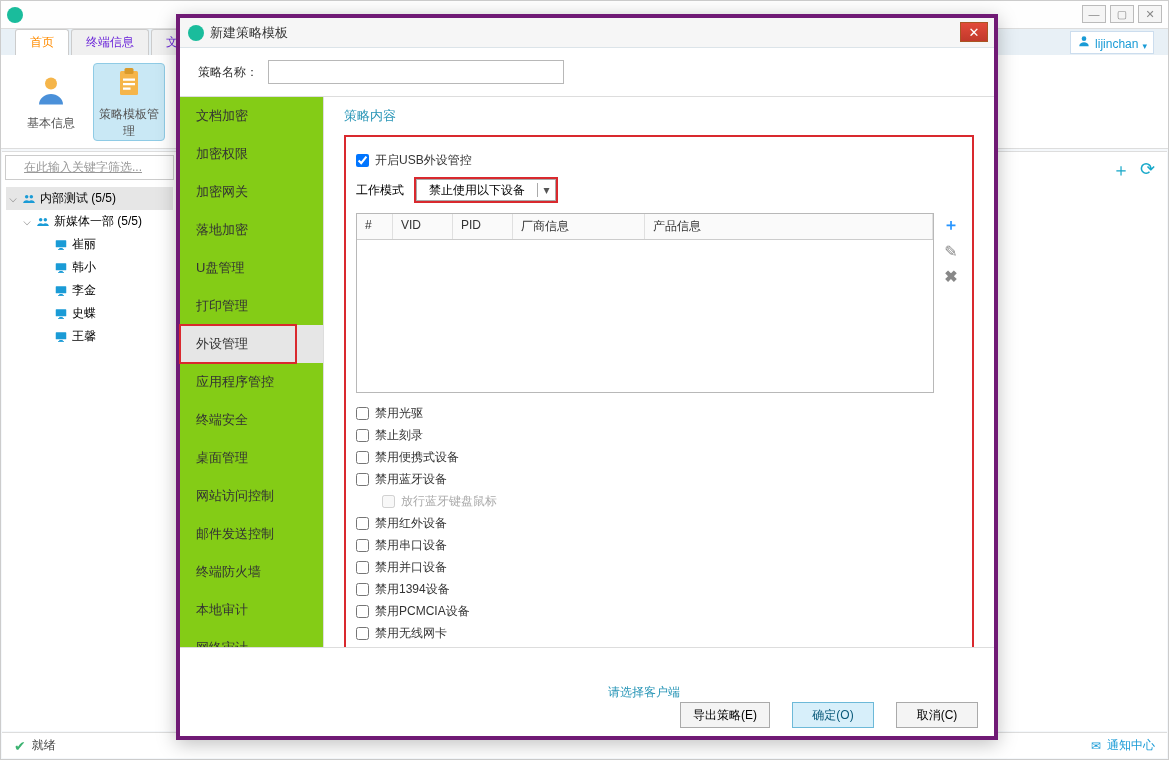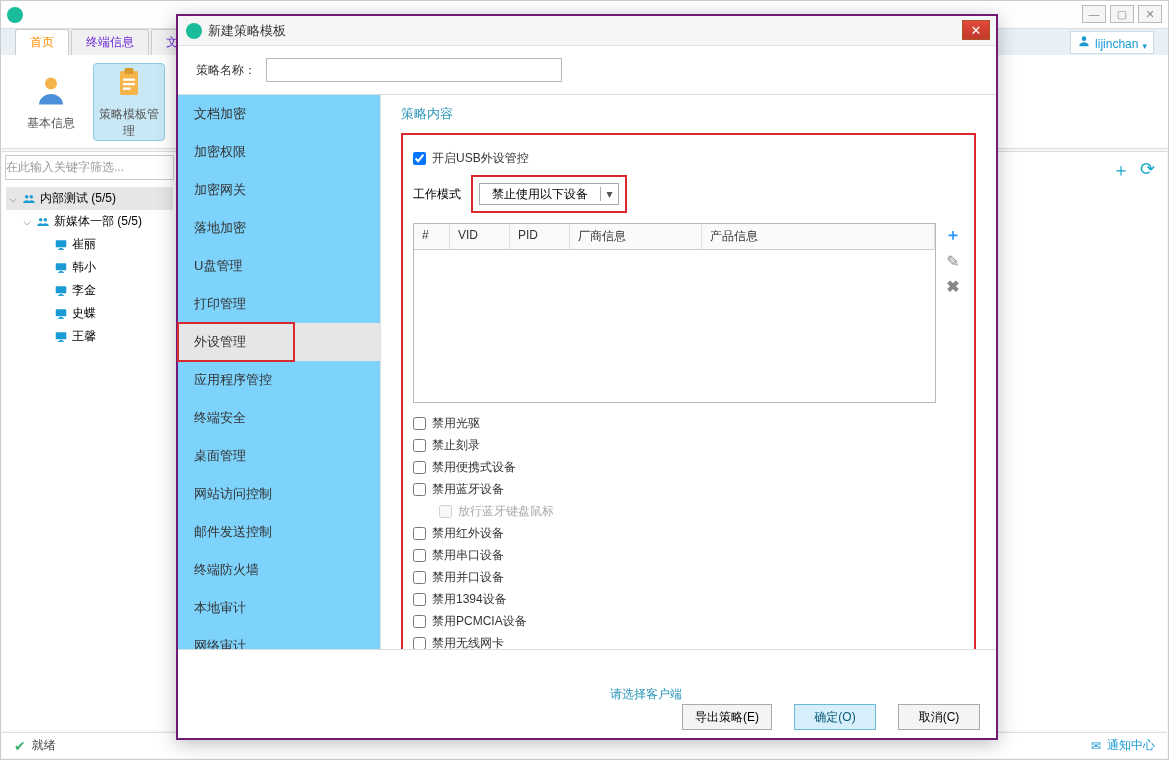--- a/index.html
+++ b/index.html
@@ -16,60 +16,60 @@
 .user-chip { position: absolute; right: 14px; top: 2px; display: flex; align-items: flex-end; gap: 4px; color: #1a9bd6; padding: 2px 6px; border: 1px solid #cde; background: #fff; }
 .user-chip svg { width: 14px; height: 14px; }
 
 .ribbon { height: 94px; background: #fff; border-bottom: 1px solid #ddd; display: flex; align-items: center; padding: 8px 14px; gap: 6px; }
 .ribbon-item { width: 72px; height: 78px; display: flex; flex-direction: column; align-items: center; justify-content: center; gap: 4px; border-radius: 4px; cursor: pointer; color: #555; text-align: center; }
 .ribbon-item.selected { background: #c9e8f5; border: 1px solid #8fcbe5; color: #555; }
 .ribbon-item .icon-box { width: 40px; height: 40px; display: flex; align-items: center; justify-content: center; }
 
 .body-area { position: absolute; top: 150px; left: 1px; right: 1px; bottom: 28px; background: #fff; border-top: 1px solid #ddd; display: flex; }
 .left-pane { width: 176px; border-right: 1px solid #e5e5e5; display: flex; flex-direction: column; }
-.search-box { border: 1px solid #ccc; margin: 3px; padding: 3px 0; color: #999; background: #fff; }
+.search-box { border: 1px solid #ccc; margin: 3px; padding: 3px 18px; color: #999; background: #fff; text-decoration: underline; }
 .tree { flex: 1; padding: 4px 4px; overflow: auto; background: #fff; }
 .tree-row { display: flex; align-items: center; gap: 4px; padding: 3px 2px; cursor: pointer; }
 .tree-row.sel { background: #e6e6e6; }
 .tri { width: 10px; text-align: center; color: #888; font-size: 10px; }
 .grp-ic, .mon-ic { width: 14px; height: 14px; flex-shrink: 0; }
 .grp-ic svg, .mon-ic svg { width: 14px; height: 14px; }
 .right-pane { flex: 1; position: relative; background: #fff; }
 .tool-icons { position: absolute; right: 12px; top: 6px; display: flex; gap: 10px; }
 .tool-icons span { font-size: 18px; color: #17a8c9; cursor: pointer; }
 
 .status-bar { position: absolute; left: 1px; right: 1px; bottom: 1px; height: 26px; border-top: 1px solid #ddd; background: #fff; display: flex; align-items: center; padding: 0 12px; justify-content: space-between; }
 .status-left { display: flex; align-items: center; gap: 6px; color: #444; }
 .status-left .tick { color: #3cb371; font-size: 14px; }
 .status-right { display: flex; align-items: center; gap: 6px; color: #1a9bd6; }
 
 
-.modal { position: absolute; left: 176px; top: 14px; width: 822px; height: 726px; border: 2px solid #701a75; background: #fff; box-shadow: 0 4px 18px rgba(0,0,0,0.25); display: flex; flex-direction: column; }
+.modal { position: absolute; left: 176px; top: 14px; width: 822px; height: 726px; border: 4px solid #701a75; background: #fff; box-shadow: 0 4px 18px rgba(0,0,0,0.25); display: flex; flex-direction: column; }
 .modal-title { height: 30px; background: #f6f6f6; border-bottom: 1px solid #dce4e9; display: flex; align-items: center; padding: 0 8px; position: relative; }
 .modal-title .mico { width: 16px; height: 16px; border-radius: 50%; background: #1abc9c; margin-right: 6px; }
 .modal-title .mt-text { color: #333; font-size: 13px; }
 .modal-close { position: absolute; right: 6px; top: 4px; width: 28px; height: 20px; background: linear-gradient(#e24a39,#c1392b); border: 1px solid #a52; color: #fff; display: flex; align-items: center; justify-content: center; font-size: 13px; cursor: pointer; }
 .name-row { display: flex; align-items: center; gap: 10px; padding: 12px 18px; }
 .name-row label { color: #333; }
 .name-row input { width: 296px; height: 24px; border: 1px solid #b8b8b8; padding: 0 4px; }
 
 .modal-body { flex: 1; display: flex; border-top: 1px solid #ddd; border-bottom: 1px solid #ddd; overflow: hidden; }
-.cat-list { width: 203px; border-right: 1px solid #ddd; overflow-y: scroll; background: #7dd3fc; }
+.cat-list { width: 144px; border-right: 1px solid #ddd; overflow-y: scroll; background: #84cc16; }
 .cat-item { padding: 10px 16px; color: #333; cursor: pointer; font-size: 13px; }
 .cat-item.selected { background: #e6e6e6; }
 .cat-highlight { position: absolute; border: 2px solid #d9292e; pointer-events: none; }
 
 .content-pane { flex: 1; position: relative; padding: 10px 20px 10px 20px; overflow-y: scroll; }
 .content-title { color: #2795b6; font-size: 13px; margin-bottom: 10px; }
 .red-box-outer { border: 2px solid #d9292e; padding: 10px 10px 10px 10px; position: relative; }
 .ck-row { display: flex; align-items: center; gap: 6px; margin: 5px 0; color: #333; }
 .ck-row.sub { margin-left: 26px; color: #aaa; }
 .ck-row input[type=checkbox] { width: 13px; height: 13px; }
 .mode-row { display: flex; align-items: center; gap: 10px; margin: 8px 0 10px 0; }
-.mode-row .combo-wrap { border: 2px solid #d9292e; padding: 6px; display: inline-flex; }
+.mode-row .combo-wrap { border: 2px solid #d9292e; padding: 0; display: inline-flex; }
 .combo { display: flex; align-items: center; border: 1px solid #aaa; height: 22px; background: #fff; }
 .combo .ctext { width: 120px; padding: 0 6px; text-align: center; }
 .combo .cbtn { width: 18px; border-left: 1px solid #aaa; text-align: center; color: #555; cursor: pointer; }
 
 .grid-wrap { display: flex; gap: 6px; margin-bottom: 12px; }
 .grid { flex: 1; border: 1px solid #b8b8b8; height: 180px; background: #fff; }
 .grid-head { display: flex; border-bottom: 1px solid #ccc; background: #fafafa; }
 .grid-head div { padding: 4px 8px; border-right: 1px solid #e0e0e0; color: #333; font-size: 12px; }
 .gh1{width:36px}.gh2{width:60px}.gh3{width:60px}.gh4{width:132px}.gh5{flex:1}
 .grid-tools { width: 22px; display: flex; flex-direction: column; gap: 6px; align-items: center; padding-top: 2px; }

